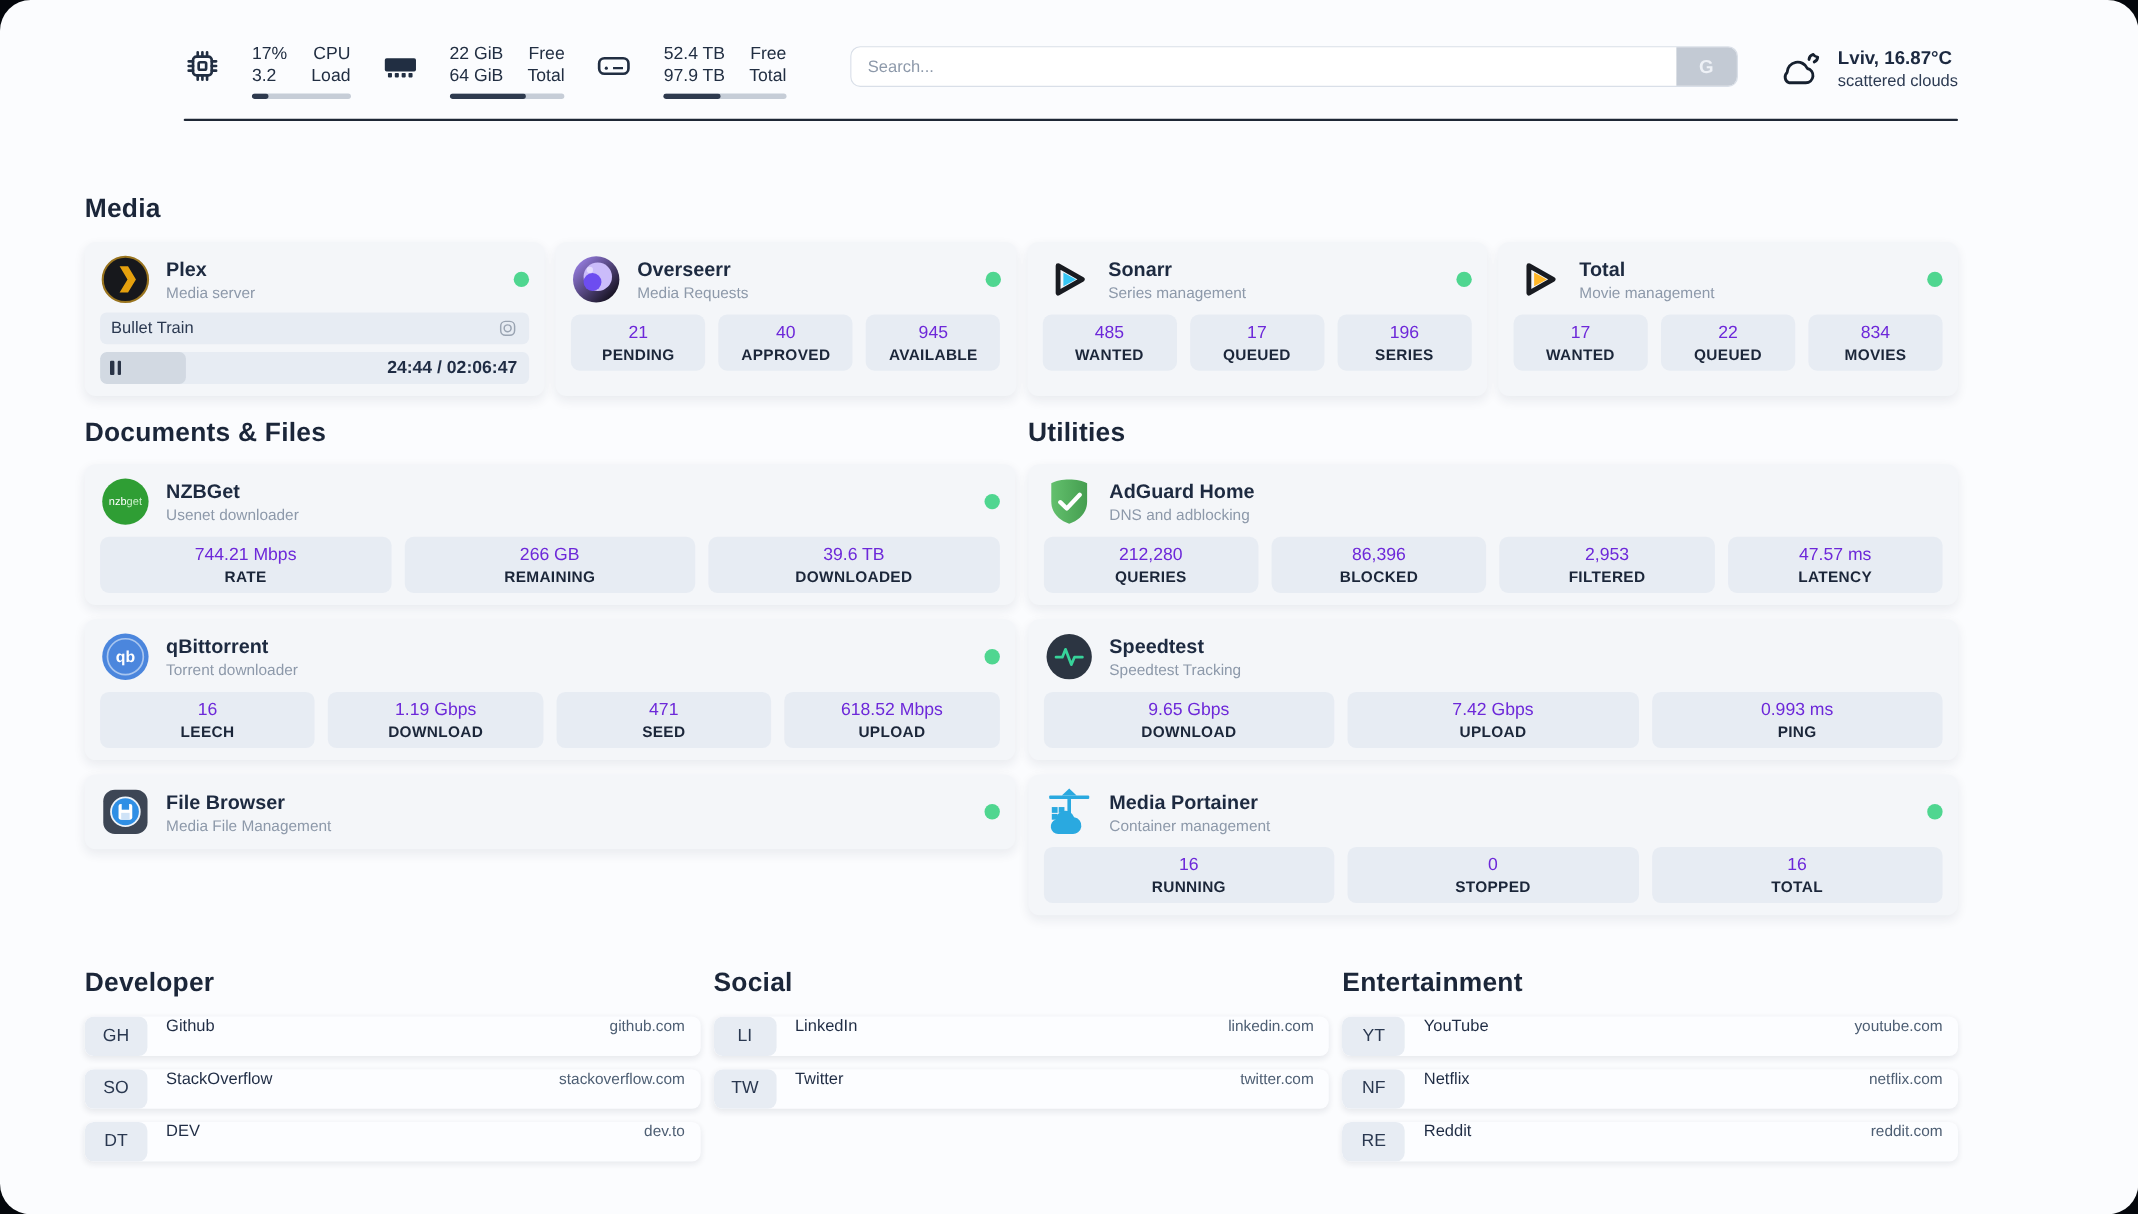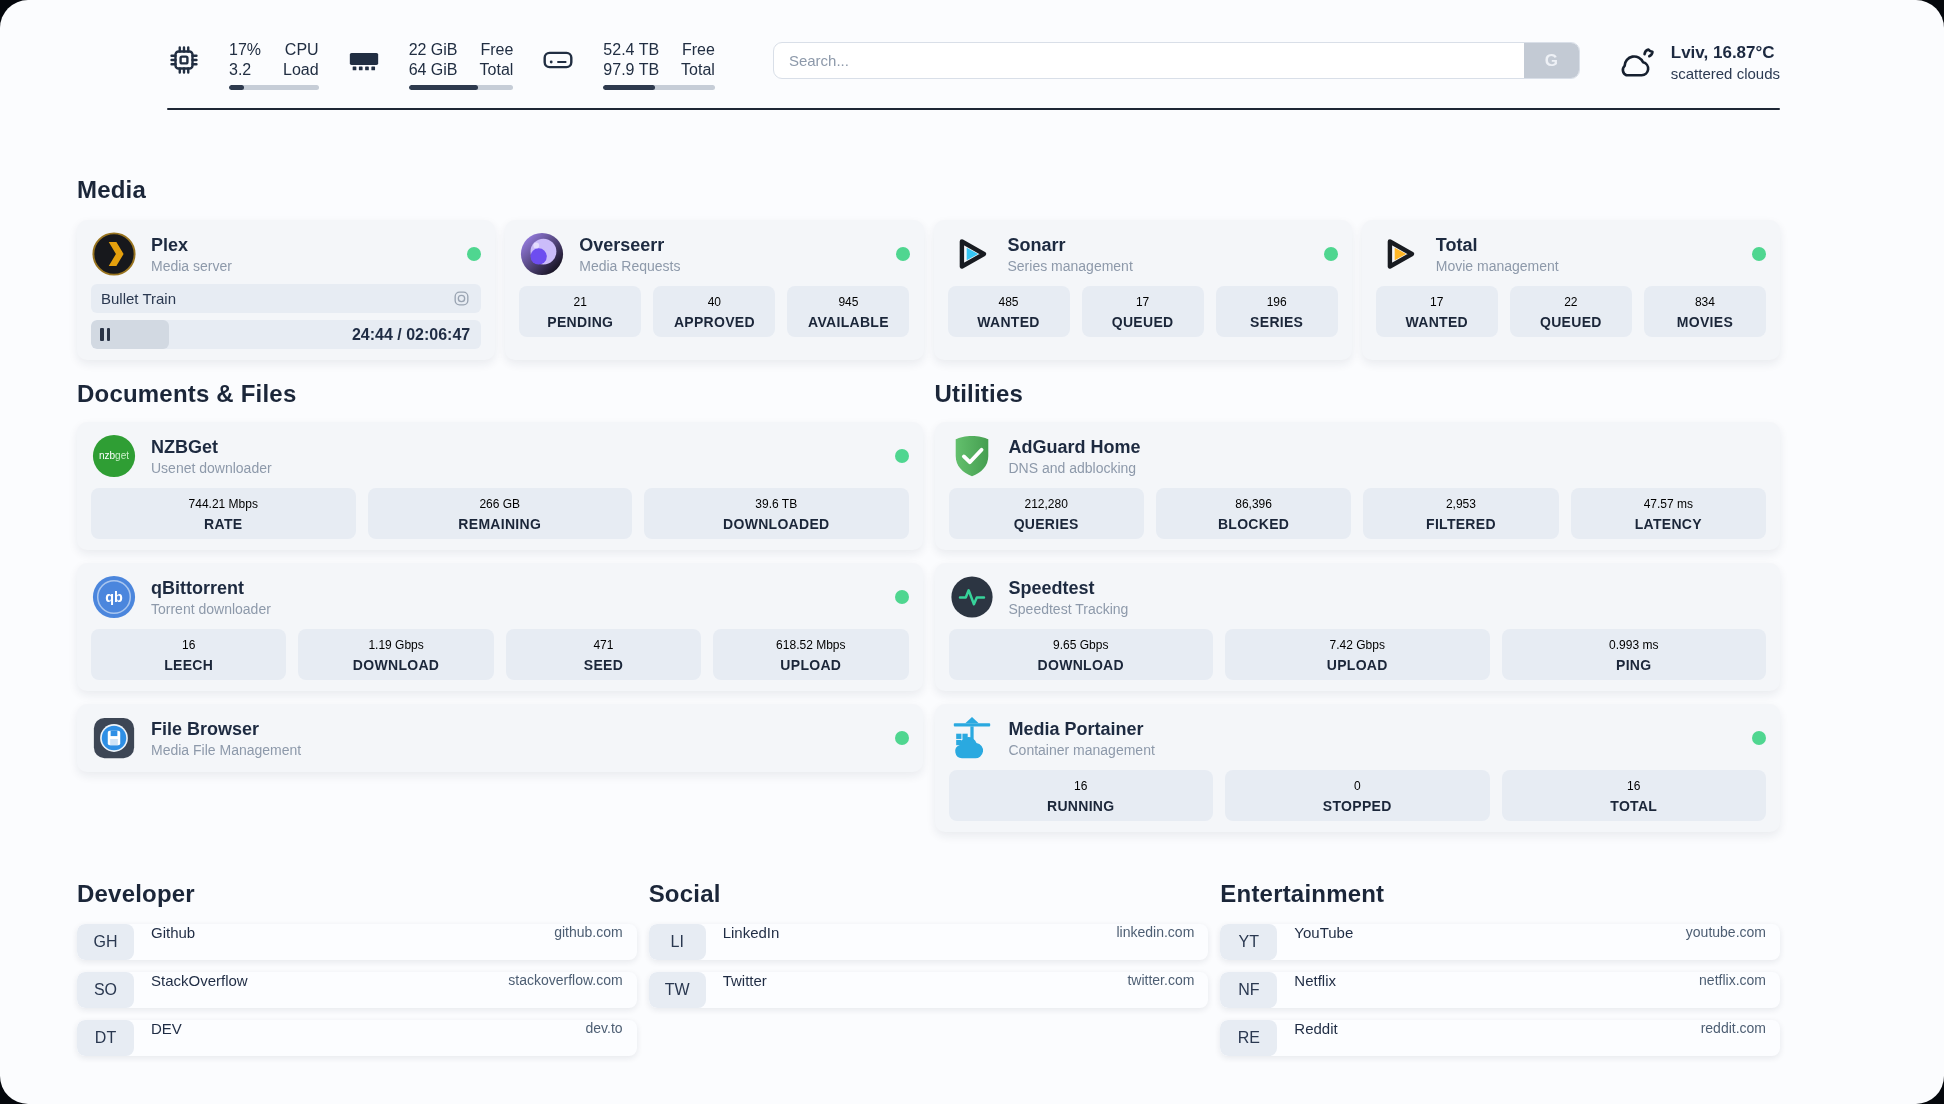--- a/index.html
+++ b/index.html
@@ -46,21 +46,21 @@
     box-shadow:0 4px 10px rgba(25,35,60,.08); cursor:pointer; }
   .card-head { display:flex; align-items:center; gap:14px; }
   .app-icon { width:46px; height:46px; flex:0 0 46px; }
   .app-icon svg { width:46px; height:46px; display:block; }
   .app-name { font-size:18px; font-weight:700; color:#1d2a40; line-height:24px; }
   .app-sub { font-size:14px; color:#8d99aa; line-height:18px; }
   .dot { width:14px; height:14px; border-radius:50%; background:var(--dot,#4fd690); margin-left:auto; }
 
   .stats { display:flex; gap:12px; margin-top:9px; }
   .stat { flex:1; background:#e7ecf3; border-radius:8px; text-align:center; padding:6px 4px 5px; }
-  .stat-value { font-size:12px; color:#000000; line-height:21px; }
+  .stat-value { font-size:16px; color:#6d28d9; line-height:21px; }
   .stat-label { font-size:14px; font-weight:700; color:#1b2639; letter-spacing:.3px; line-height:19px; }
 
   .media-bar { position:relative; height:29px; background:#e7ecf3; border-radius:6px;
     margin-top:7px; display:flex; align-items:center; padding:0 10px;
     font-size:15px; color:#2a3850; }
   .media-ico { margin-left:auto; display:flex; }
   .media-ico svg { width:19px; height:19px; }
   .media-bar.progress { padding:0; overflow:hidden; }
   .play-fill { height:100%; background:#d2d9e2; border-radius:6px; display:flex;
     align-items:center; padding-left:9px; }

